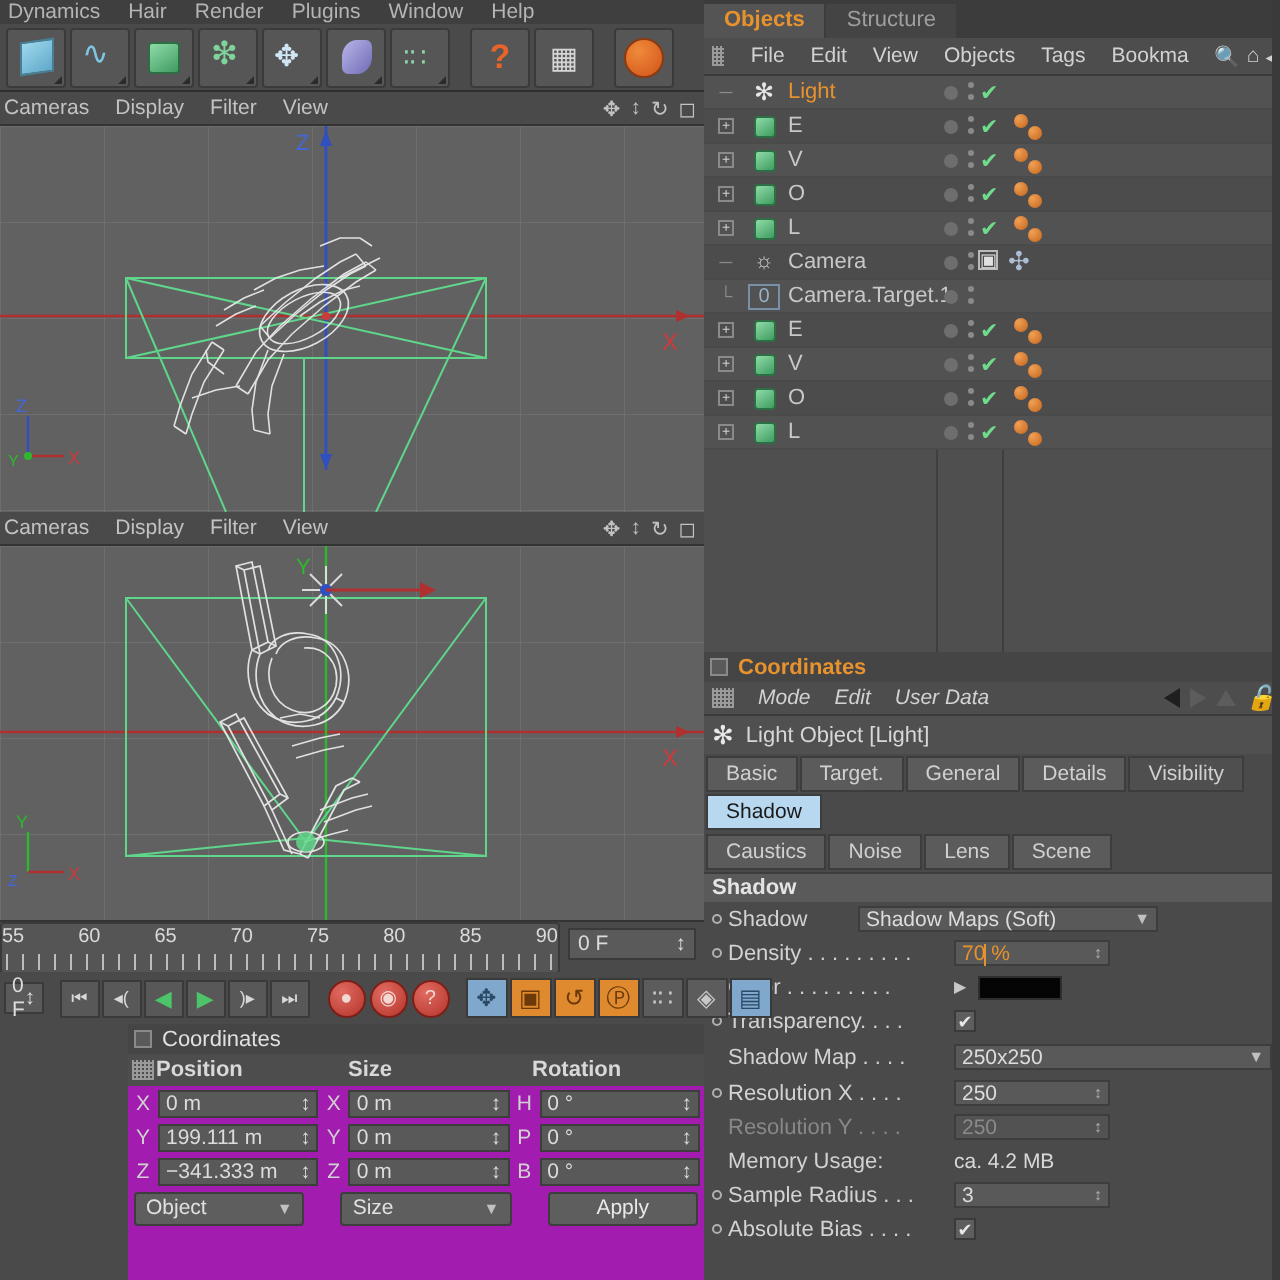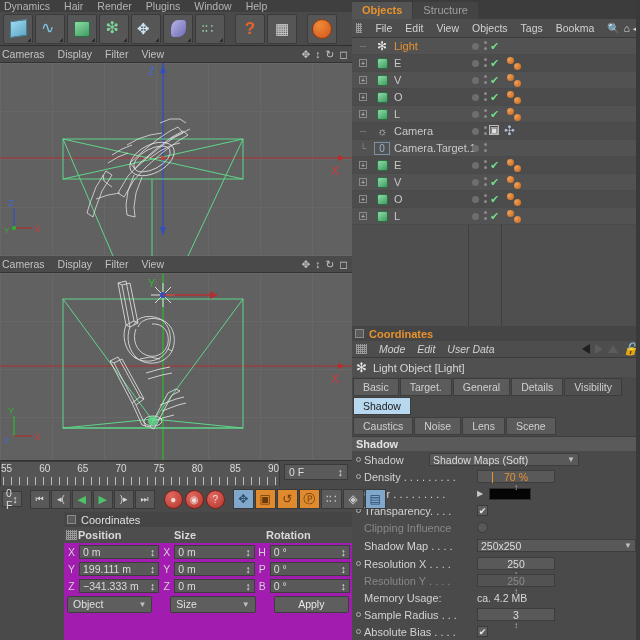--- a/index.html
+++ b/index.html
@@ -136,21 +136,21 @@
   .prow{ height:17px; display:flex; align-items:center; padding-left:4px; gap:3px; }
   .bullet{ width:5px;height:5px;border:1px solid #b0b0b0;border-radius:50%;}
   .bullet.off{ border-color:#7a7a7a;}
   .plabel{ font-size:11px; color:#d2d2d2; width:110px; white-space:nowrap;
     overflow:hidden; }
   .plabel.dim{ color:#888; }
   .pfield{ background:#595959; border:1px solid #3d3d3d; height:13px;
     display:flex; align-items:center; padding:0 3px; font-size:10.5px;
     color:#dcdcdc; position:relative; }
   .pfield.wide{ flex:1; margin-right:4px; }
-  .pfield.num{ width:78px; justify-content:space-between;flex-direction:column; }
+  .pfield.num{ width:78px; justify-content:space-between; }
   .pfield.dim{ color:#8a8a8a; background:#525252; }
   .pfield .spin{ color:#b0b0b0; font-size:8px; }
   .pfield .caret{ position:absolute; left:14px; top:1px; width:1px; height:11px;
     background:#e8922e; }
   .editval{ color:#e8922e; }
   .ddarrow{ margin-left:auto; color:#c0c0c0; font-size:8px; }
   .swatch{ width:42px;height:12px;background:#050505;border:1px solid #2e2e2e;}
   .cbox{ width:11px;height:11px;background:#5e5e5e;border:1px solid #3a3a3a;
     color:#e8e8e8; font-size:9px; text-align:center; line-height:10px;}
   .cbox.off{ background:#585858; border-radius:50%; color:transparent;}
@@ -675,25 +675,20 @@
     <div class="arrowsm">▶</div>
     <div class="swatch"></div>
   </div>
 
   <div class="prow">
     <div class="bullet"></div>
     <div class="plabel">Transparency. . . .</div>
     <div class="cbox">✔</div>
   </div>
 
-  <div class="prow">
-    <div class="bullet off" style="visibility:hidden"></div>
-    <div class="plabel dim">Clipping Influence</div>
-    <div class="cbox off"></div>
-  </div>
 
   <div class="prow" style="height:19px">
     <div class="bullet" style="visibility:hidden"></div>
     <div class="plabel">Shadow Map . . . .</div>
     <div class="pfield wide">
       <span>250x250</span>
       <span class="ddarrow">▼</span>
     </div>
   </div>
 

